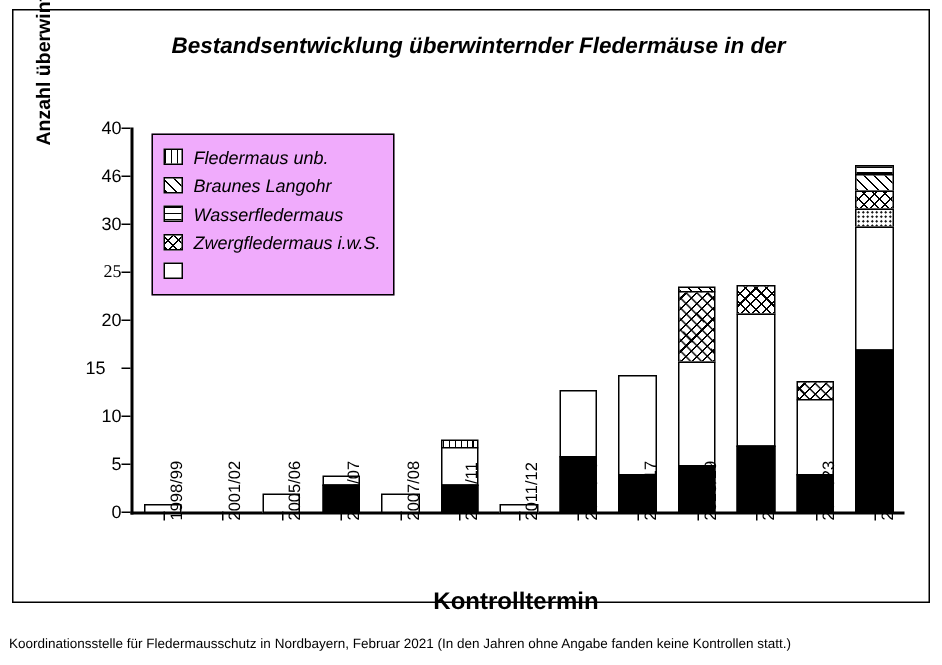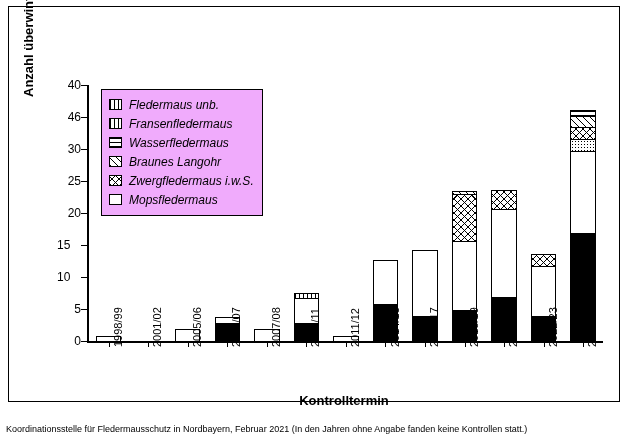--- a/index.html
+++ b/index.html
@@ -67,21 +67,21 @@
     transform: rotate(-90deg);
     transform-origin: left top;
     white-space: nowrap;
   }
   .xlabel {
     position: absolute;
     left: 78px;
     top: 386px;
     width: 514px;
     text-align: center;
-    font-size: 13px;
+    font-size: 16px;
     font-weight: bold;
   }
   .bars {
     position: absolute;
     left: 0;
     bottom: 0;
     width: 100%;
     height: 100%;
     display: flex;
     align-items: flex-end;
@@ -180,20 +180,21 @@
     background-image: radial-gradient(#000 0.6px, transparent 0.7px);
     background-size: 3px 3px;
   }
 </style>
 </head>
 <body>
 
 <div class="chart-frame">
 
   <div class="chart-title">
+    <span class="title-line">Bestandsentwicklung überwinternder Fledermäuse in der</span>
   </div>
 
   <div class="ylabel">Anzahl überwinternder Tiere</div>
 
   <div class="plot" id="plot">
     <div class="bars" id="bars">
         <div class="bar-slot">
           <div class="bar">
             <div class="seg f-white" title="Mopsfledermaus: 1" style="height: 6.4px;"></div>
           </div>
@@ -287,27 +288,27 @@
           <div class="xtickmark"></div>
         </div>
       </div>
   </div>
 
   <div id="yticks">
       <div class="ytick" style="position: absolute; right: auto; left: 48px; width: 24px; text-align: right; top: 334px;">0</div>
       <div style="position: absolute; left: 72px; top: 334px; width: 6px; border-top: 1px solid rgb(0, 0, 0);"></div>
       <div class="ytick" style="position: absolute; right: auto; left: 48px; width: 24px; text-align: right; top: 302px;">5</div>
       <div style="position: absolute; left: 72px; top: 302px; width: 6px; border-top: 1px solid rgb(0, 0, 0);"></div>
-      <div class="ytick" style="position: absolute; right: auto; left: 48px; width: 24px; top: 270px;">10</div>
+      <div class="ytick" style="position: absolute; right: auto; left: 48px; width: 24px; text-align: right; top: 270px;">10</div>
       <div style="position: absolute; left: 72px; top: 270px; width: 6px; border-top: 1px solid rgb(0, 0, 0);"></div>
       <div class="ytick" style="position: absolute; right: auto; left: 48px; width: 24px; text-align: left; top: 238px;">15</div>
       <div style="position: absolute; left: 72px; top: 238px; width: 6px; border-top: 1px solid rgb(0, 0, 0);"></div>
       <div class="ytick" style="position: absolute; right: auto; left: 48px; width: 24px; text-align: right; top: 206px;">20</div>
       <div style="position: absolute; left: 72px; top: 206px; width: 6px; border-top: 1px solid rgb(0, 0, 0);"></div>
-      <div class="ytick" style="position: absolute; right: auto; left: 48px; width: 24px; text-align: right; top: 174px;">25</div>
+      <div class="ytick" style="position: absolute; right: auto; left: 48px; width: 24px; text-align: right; top: 174px; font-family: Liberation Serif, serif;">25</div>
       <div style="position: absolute; left: 72px; top: 174px; width: 6px; border-top: 1px solid rgb(0, 0, 0);"></div>
       <div class="ytick" style="position: absolute; right: auto; left: 48px; width: 24px; text-align: right; top: 142px;">30</div>
       <div style="position: absolute; left: 72px; top: 142px; width: 6px; border-top: 1px solid rgb(0, 0, 0);"></div>
       <div class="ytick" style="position: absolute; right: auto; left: 48px; width: 24px; text-align: right; top: 110px;">46</div>
       <div style="position: absolute; left: 72px; top: 110px; width: 6px; border-top: 1px solid rgb(0, 0, 0);"></div>
       <div class="ytick" style="position: absolute; right: auto; left: 48px; width: 24px; text-align: right; top: 78px;">40</div>
       <div style="position: absolute; left: 72px; top: 78px; width: 6px; border-top: 1px solid rgb(0, 0, 0);"></div>
     </div>
   <div id="xticks">
       <div class="xtick-label" style="left: 102.769px;">1998/99</div>
@@ -326,36 +327,31 @@
     </div>
 
   <div class="xlabel">Kontrolltermin</div>
 
   <div class="legend" id="legend">
       <div class="legend-row">
         <span class="legend-swatch f-vert"></span>
         <span>Fledermaus unb.</span>
       </div>
       <div class="legend-row">
-        <span class="legend-swatch f-vert"></span>
-        <span>Fransenfledermaus</span>
+        <span class="legend-swatch f-hatch-right"></span>
+        <span>Braunes Langohr</span>
       </div>
       <div class="legend-row">
         <span class="legend-swatch f-horiz"></span>
         <span>Wasserfledermaus</span>
       </div>
       <div class="legend-row">
-        <span class="legend-swatch f-hatch-right"></span>
-        <span>Braunes Langohr</span>
-      </div>
-      <div class="legend-row">
         <span class="legend-swatch f-cross"></span>
         <span>Zwergfledermaus i.w.S.</span>
       </div>
       <div class="legend-row">
         <span class="legend-swatch f-white"></span>
-        <span>Mopsfledermaus</span>
       </div>
     </div>
 
 </div>
 
 <div class="footnote">Koordinationsstelle für Fledermausschutz in Nordbayern, Februar 2021 (In den Jahren ohne Angabe fanden keine Kontrollen statt.)</div>
 
 </body></html>

